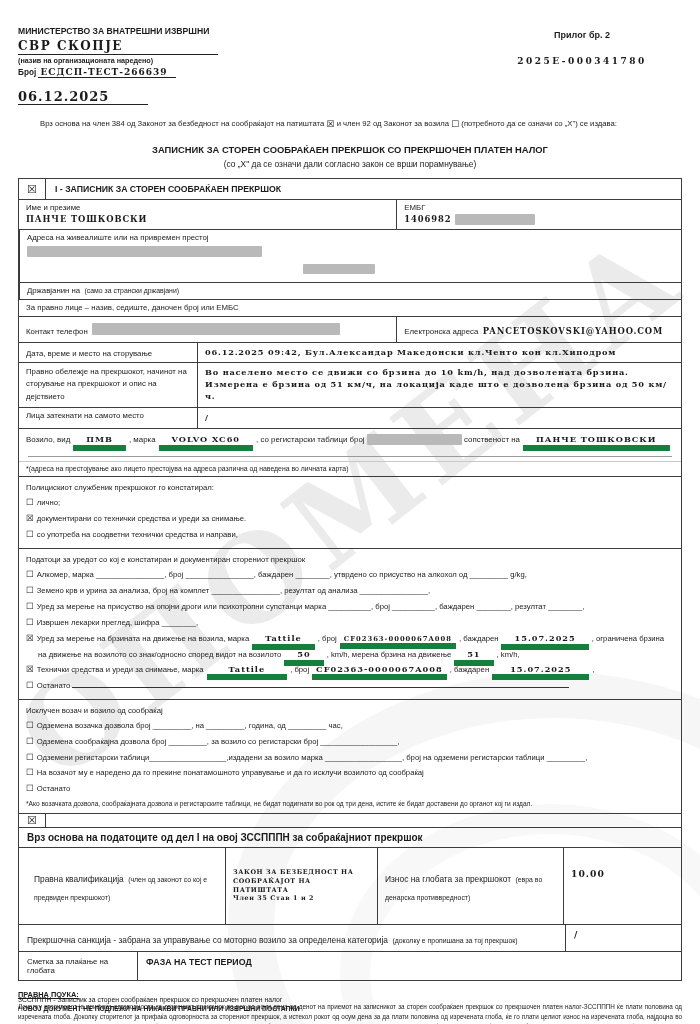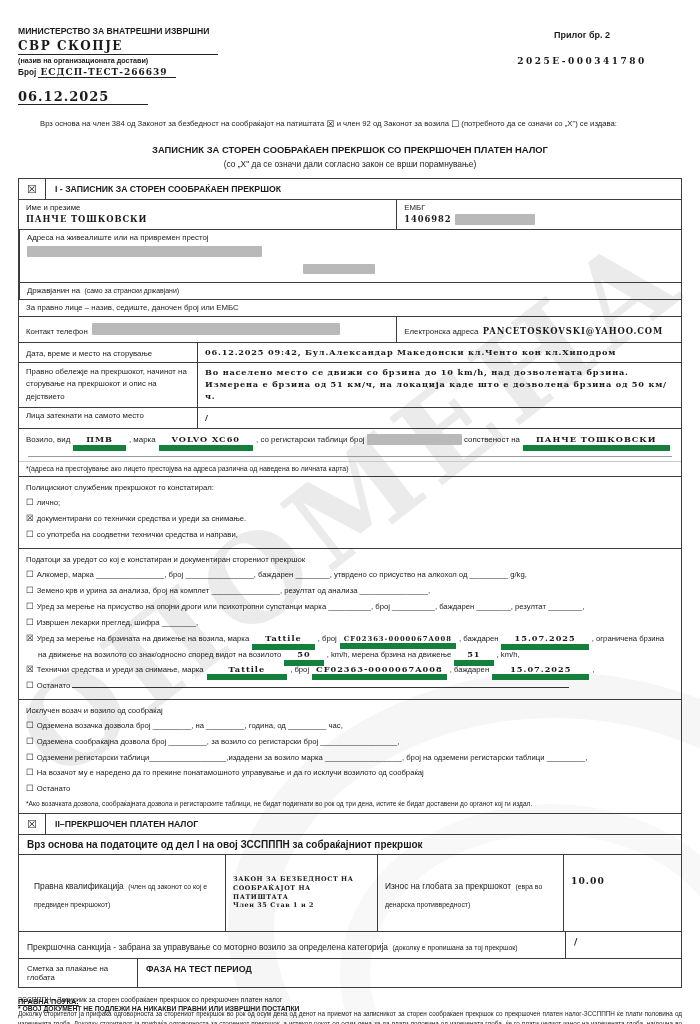--- a/index.html
+++ b/index.html
@@ -104,21 +104,21 @@
   <div class="wm">ОПОМЕНА</div>
   <div class="swirl s1"></div>
   <div class="swirl s2"></div>
 
   <div class="content">
 
     <div class="hdr">
       <div class="hL">
         <div class="ministry">МИНИСТЕРСТВО ЗА ВНАТРЕШНИ ИЗВРШНИ</div>
         <div><span class="unit">СВР СКОПЈЕ</span></div>
-        <div class="unitnote">(назив на организационата достави)</div>
+        <div class="unitnote">(назив на организационата наредено)</div>
         <div class="numline">
           <span>Број</span>
           <span class="numval">ЕСДСП-ТЕСТ-266639</span>
         </div>
         <div class="dateval">06.12.2025</div>
       </div>
       <div class="hR">
         <div class="annex">Прилог бр. 2</div>
         <div class="serial">2025E-000341780</div>
       </div>
@@ -236,21 +236,20 @@
         <div class="ckline"><span class="ckbox">☐</span><span>Одземена возачка дозвола број _________, на _________, година, од _________ час,</span></div>
         <div class="ckline"><span class="ckbox">☐</span><span>Одземена сообраќајна дозвола број _________, за возило со регистарски број __________________,</span></div>
         <div class="ckline"><span class="ckbox">☐</span><span>Одземени регистарски таблици__________________,издадени за возило марка __________________, број на одземени регистарски таблици _________,</span></div>
         <div class="ckline"><span class="ckbox">☐</span><span>На возачот му е наредено да го прекине понатамошното управување и да го исклучи возилото од сообраќај</span></div>
         <div class="ckline"><span class="ckbox">☐</span><span>Останато</span></div>
         <div style="font-size:6.6px; line-height:1.4; margin-top:2px">*Ако возачката дозвола, сообраќајната дозвола и регистарските таблици, не бидат подигнати во рок од три дена, истите ќе бидат доставени до органот кој ги издал.</div>
       </div>
 
       <div class="trow sechead">
         <div class="cbcell">☒</div>
-        <div class="sectitle">II–ПРЕКРШОЧЕН ПЛАТЕН НАЛОГ</div>
       </div>
 
       <div class="trow basisrow">Врз основа на податоците од дел I на овој ЗССПППН за собраќајниот прекршок</div>
 
       <div class="trow g4">
         <div>
           <span class="biglbl">Правна квалификација</span>
           <span class="note">(член од законот со кој е предвиден прекршокот)</span>
         </div>
         <div class="lawtxt">

